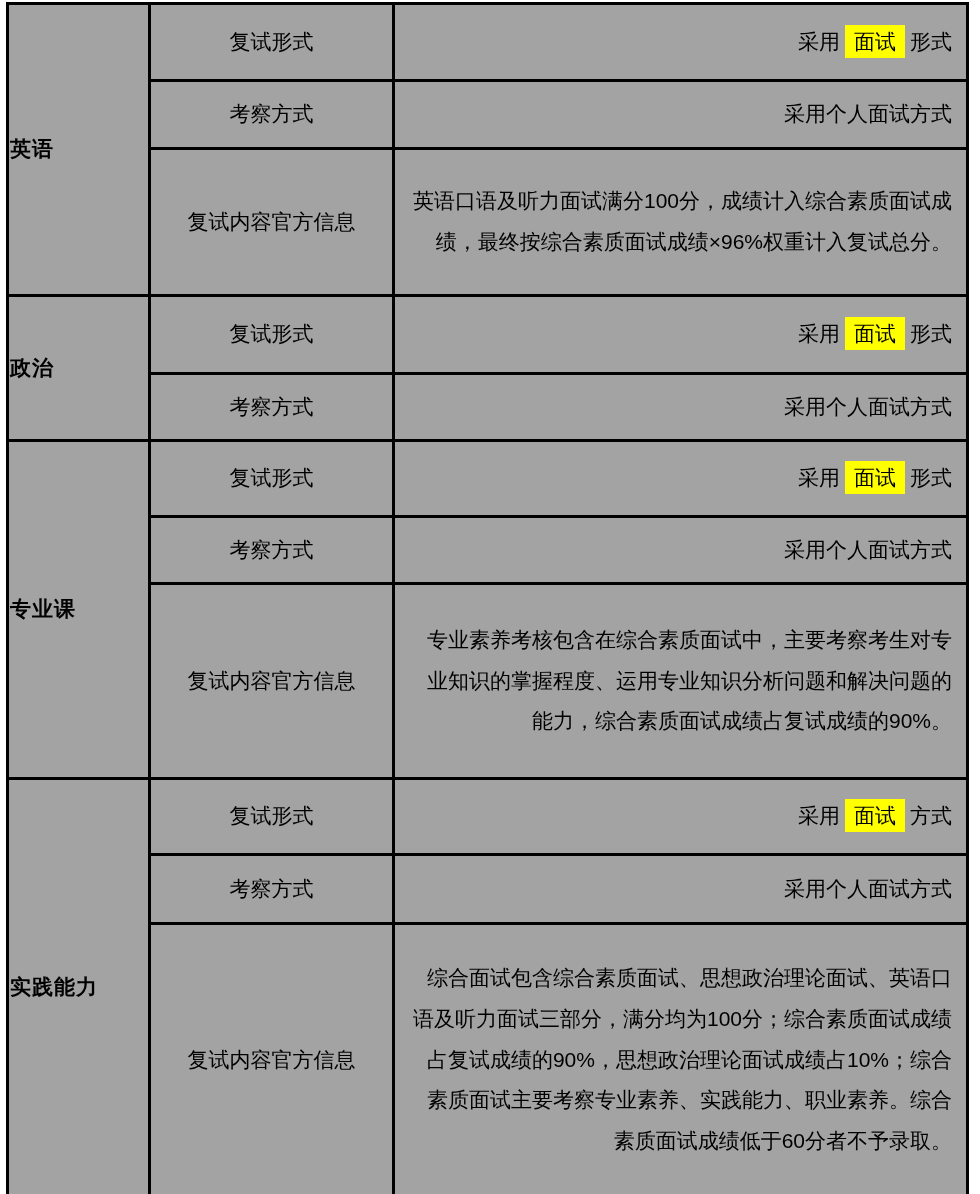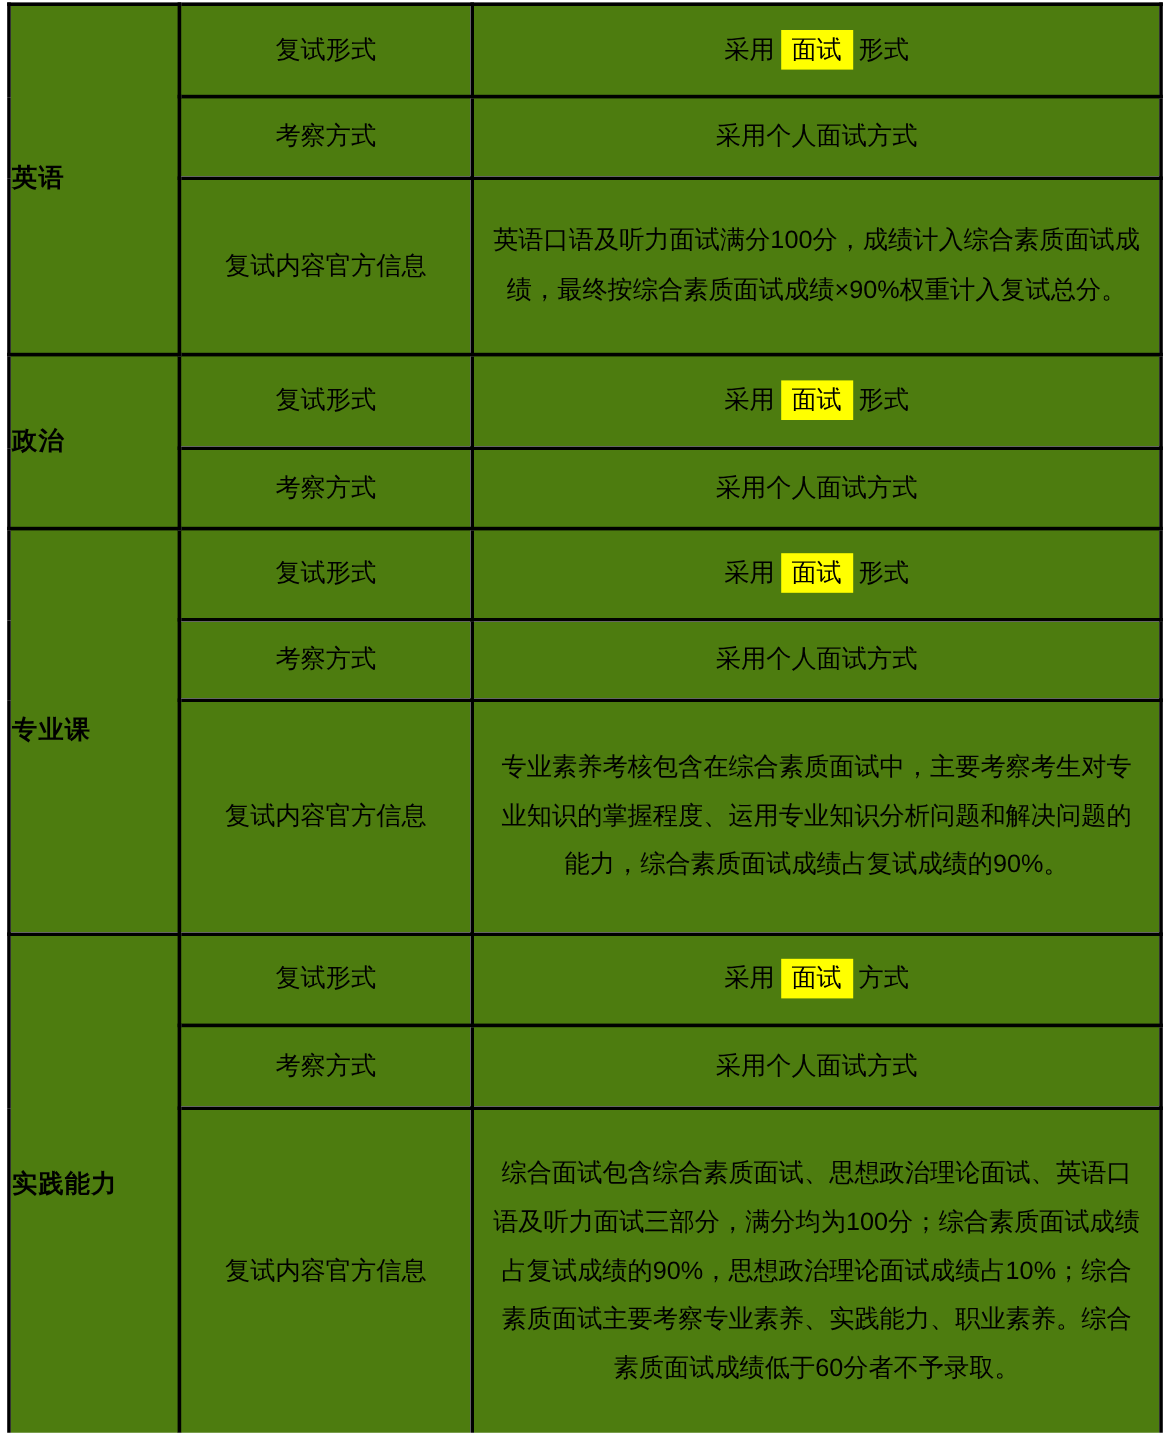--- a/index.html
+++ b/index.html
@@ -20,37 +20,37 @@
     border-collapse: collapse;
     table-layout: fixed;
     width: 960px;
     height: 1190px;
   }
   table.review-table td {
     border: 3px solid #000000;
     vertical-align: middle;
     font-size: 21px;
     line-height: 1.95;
-    background: #4d7c0f;
+    background: #a3a3a3;
     overflow: hidden;
   }
   col.c-subject { width: 142px; }
   col.c-label   { width: 244px; }
   col.c-content { width: 574px; }
 
   td.subject {
     font-weight: bold;
     text-align: left;
     letter-spacing: 1px;
   }
   td.label {
     text-align: center;
   }
   td.content {
-    text-align: center;
+    text-align: right;
     padding: 6px 14px;
   }
   span.hl {
     background: #ffff00;
     padding: 5px 9px;
     margin: 0 5px;
   }
   
   tr.h77  { height: 77px; }
   tr.h68  { height: 68px; }
@@ -91,21 +91,21 @@
       </td>
       <td class="content">
         <span>采用个人面试方式</span>
       </td>
     </tr>
     <tr class="h147">
       <td class="label">
         <span>复试内容官方信息</span>
       </td>
       <td class="content">
-        <span>英语口语及听力面试满分100分，成绩计入综合素质面试成绩，最终按综合素质面试成绩×90%权重计入复试总分。</span>
+        <span>英语口语及听力面试满分100分，成绩计入综合素质面试成绩，最终按综合素质面试成绩×96%权重计入复试总分。</span>
       </td>
     </tr>
 
     <tr class="h78">
       <td class="subject" rowspan="2">
         <span>政治</span>
       </td>
       <td class="label">
         <span>复试形式</span>
       </td>

